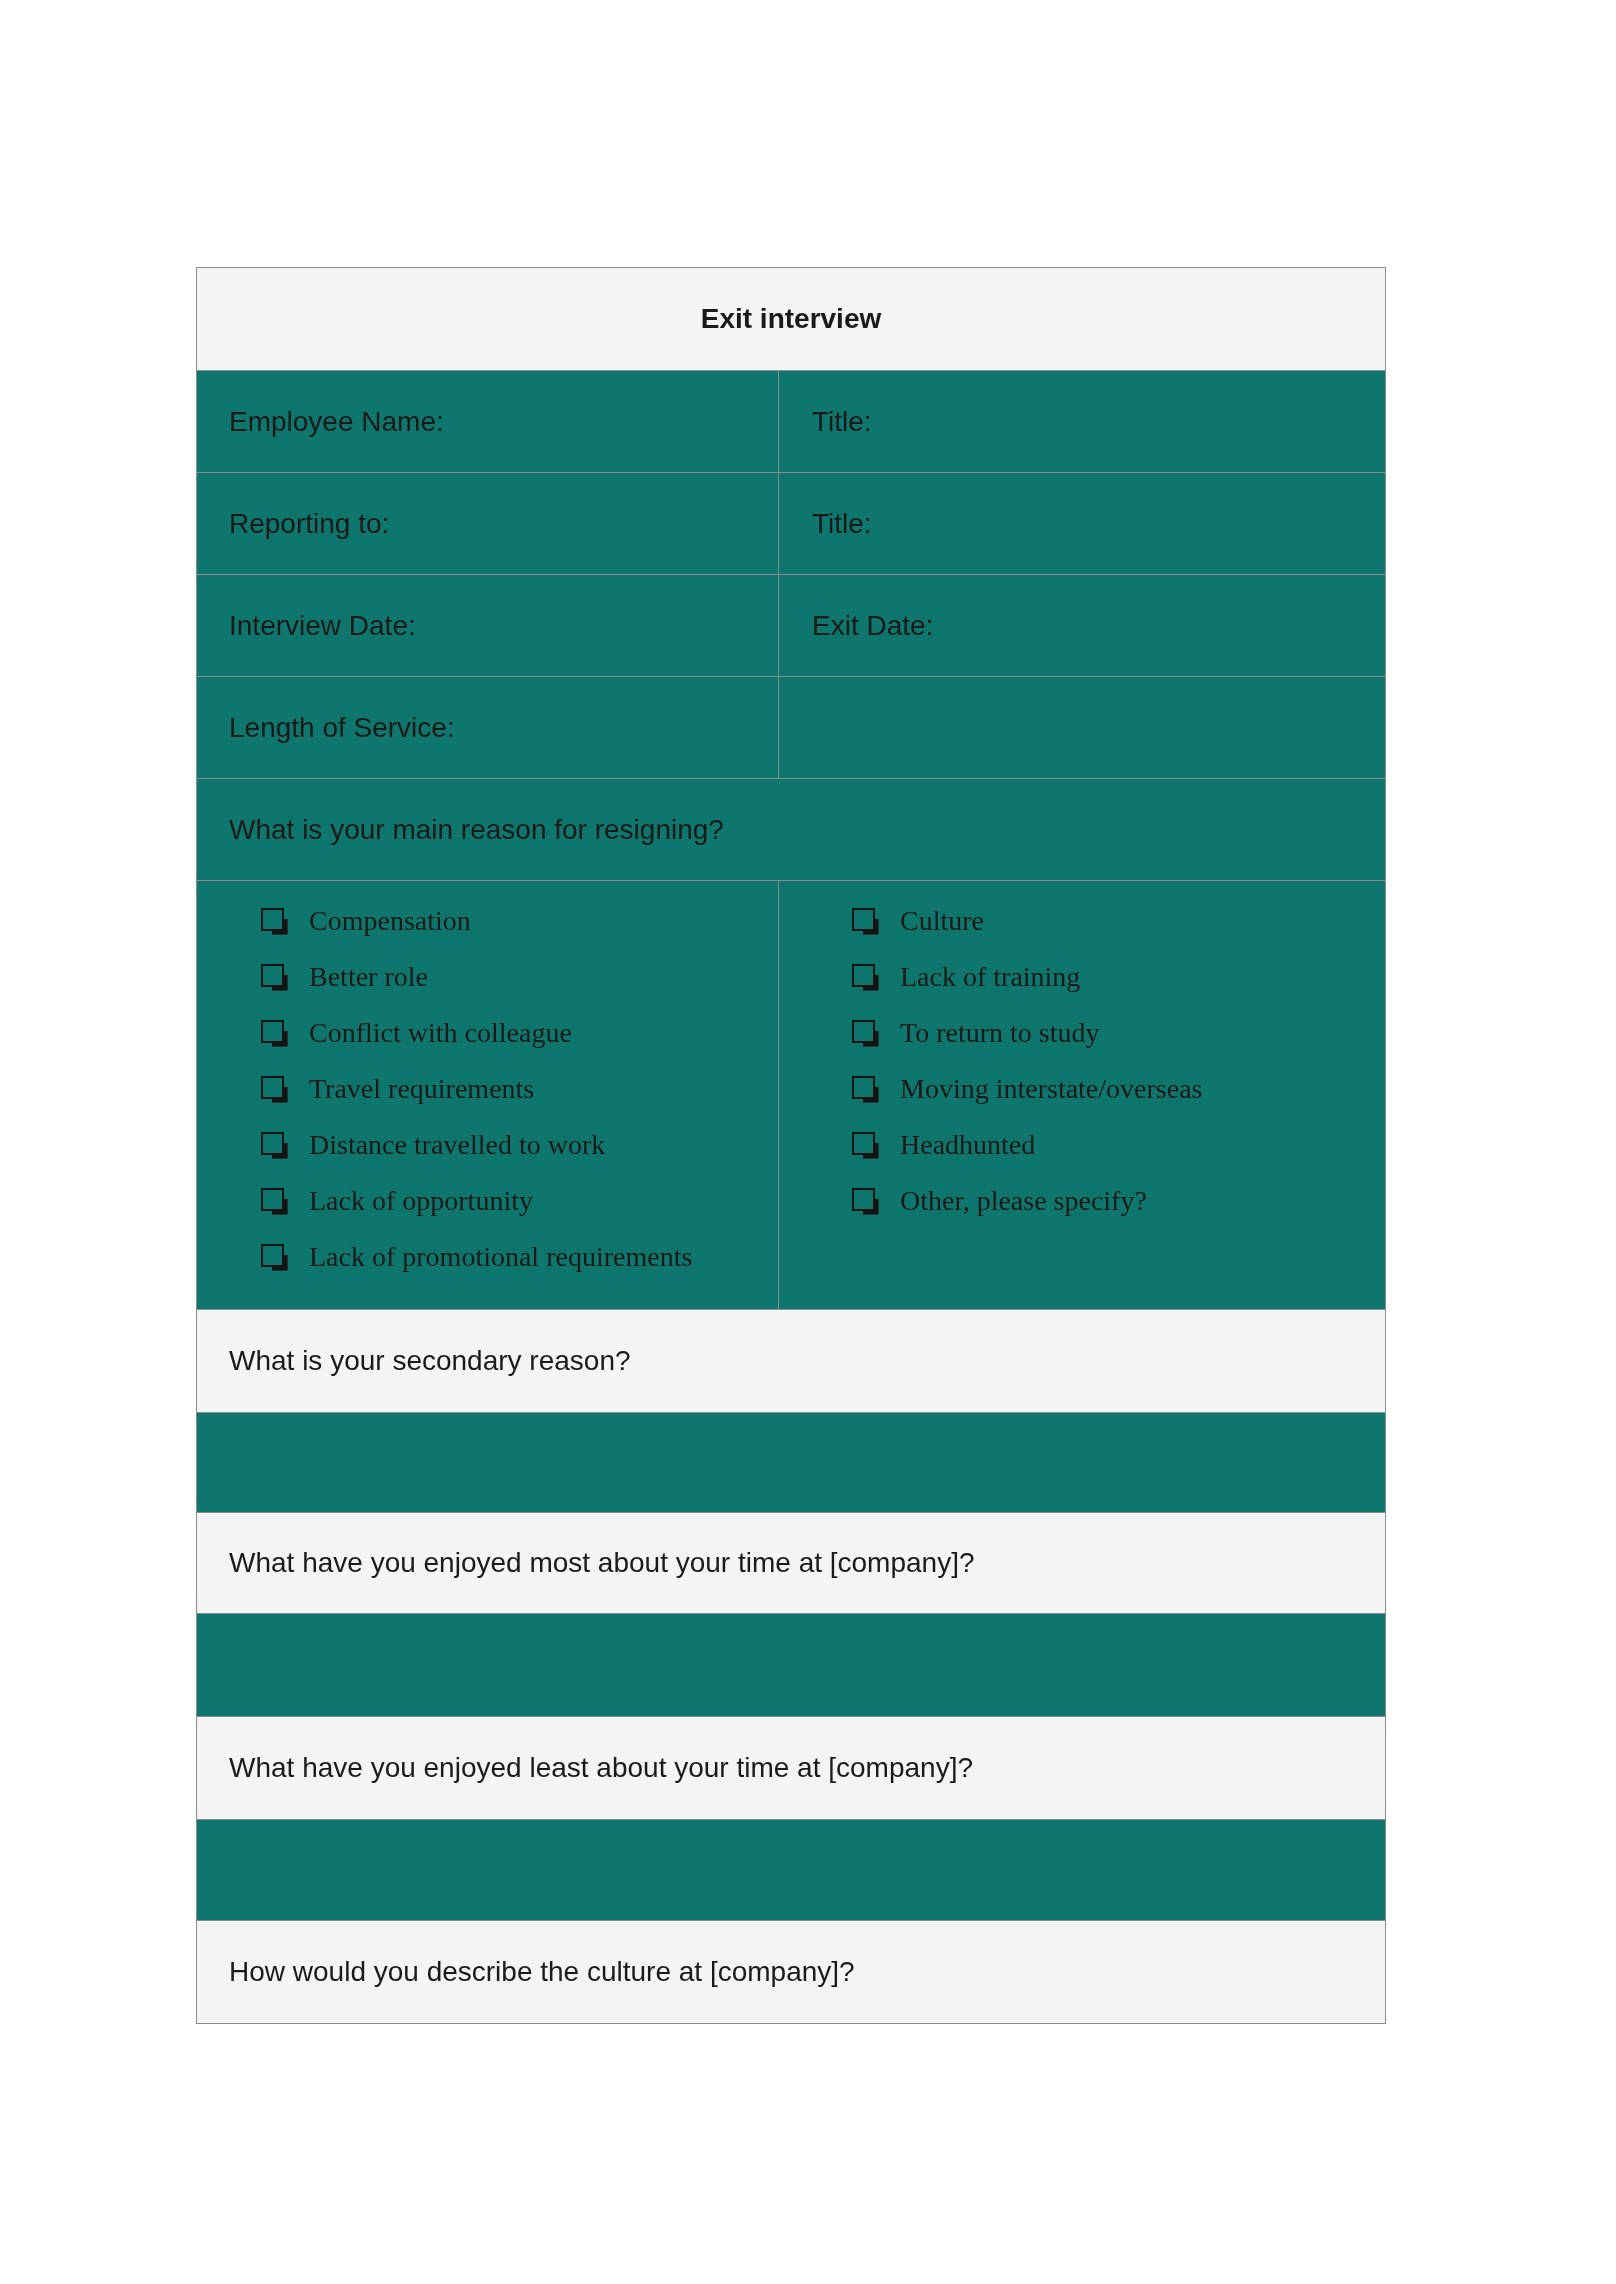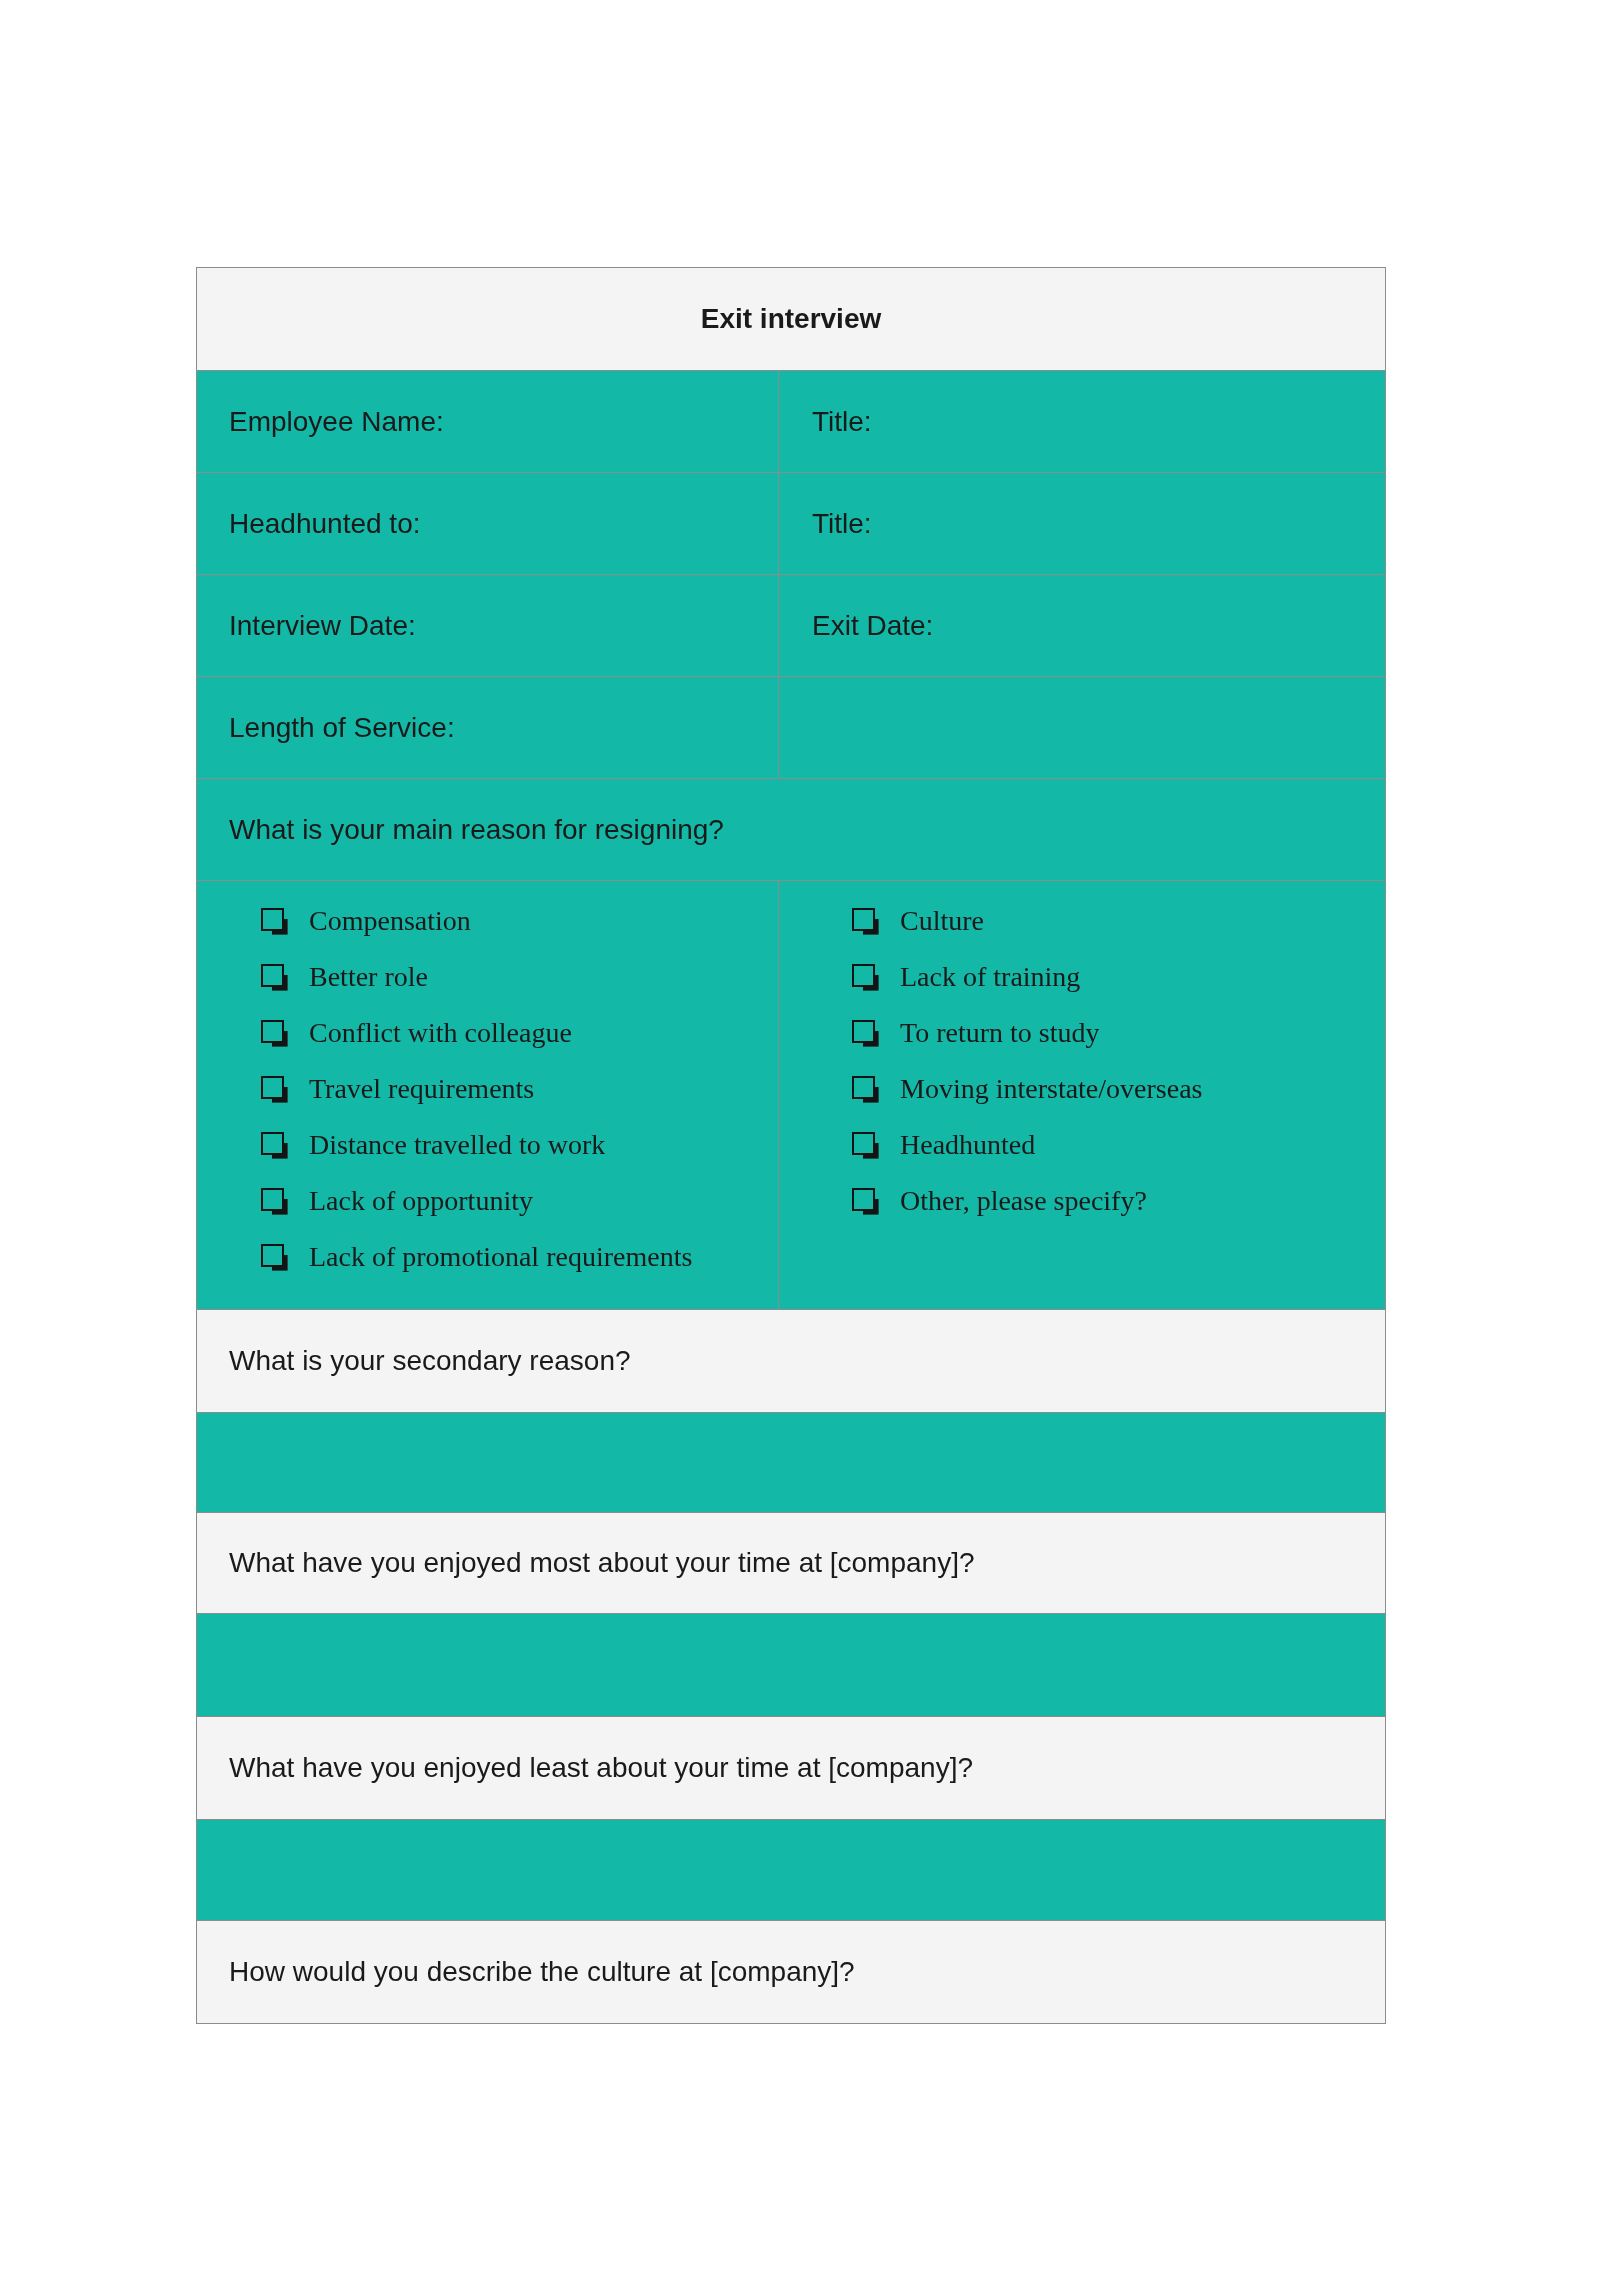--- a/index.html
+++ b/index.html
@@ -9,21 +9,21 @@
     font-size:28px;color:#1a1a1a;
     -webkit-font-smoothing:antialiased;
   }
   .tbl{
     position:absolute;left:196px;top:267px;width:1190px;
     border:1.8px solid #8c8c8c;background:#ffffff;
     display:flex;flex-direction:column;box-sizing:border-box;
   }
   .row{
     display:flex;flex-direction:row;box-sizing:border-box;
-    border-bottom:1.8px solid #8c8c8c;background:#14b8a6;
+    border-bottom:1.8px solid #8c8c8c;background:#0f766e;
   }
   .row:last-child{border-bottom:none;justify-content:flex-end;}
   .row.shaded{background:#f4f4f4;}
   .h113{height:103px;} .h112{height:102px;} .h111{height:101px;}
   .h109{height:100px;} .h469{height:429px;}
   .cell{
     box-sizing:border-box;display:flex;align-items:center;
     padding-left:32px;min-width:0;
   }
   .cell.lft{width:582px;border-right:1.8px solid #8c8c8c;flex:none;}
@@ -65,21 +65,21 @@
     <div class="cell lft">
       <span class="lbl">Employee Name:</span>
     </div>
     <div class="cell rgt">
       <span class="lbl">Title:</span>
     </div>
   </div>
 
   <div class="row h112">
     <div class="cell lft">
-      <span class="lbl">Headhunted to:</span>
+      <span class="lbl">Reporting to:</span>
     </div>
     <div class="cell rgt">
       <span class="lbl">Title:</span>
     </div>
   </div>
 
   <div class="row h112">
     <div class="cell lft">
       <span class="lbl">Interview Date:</span>
     </div>

